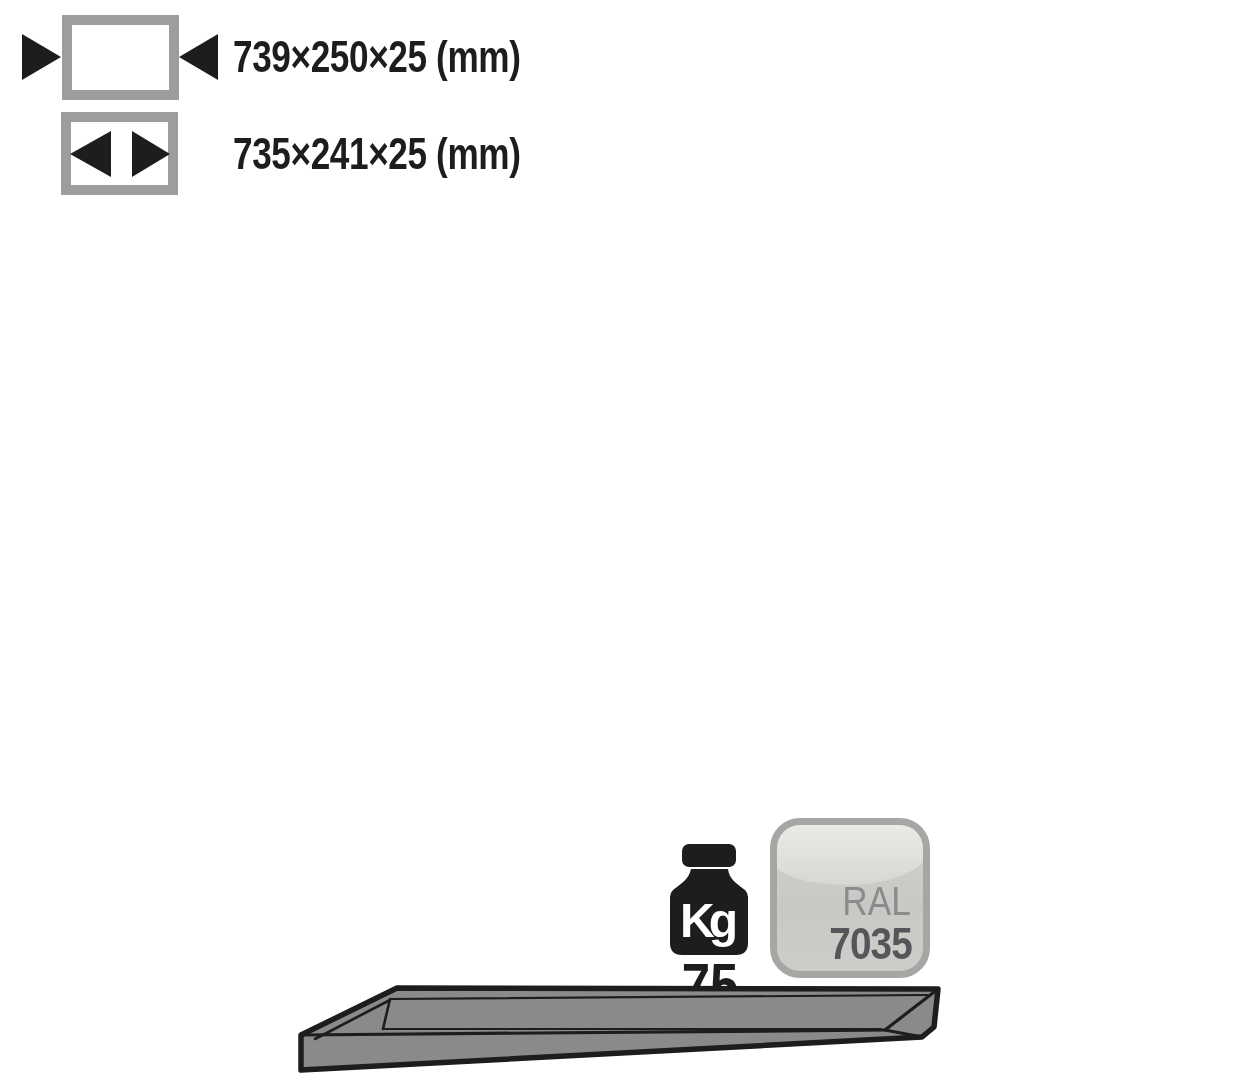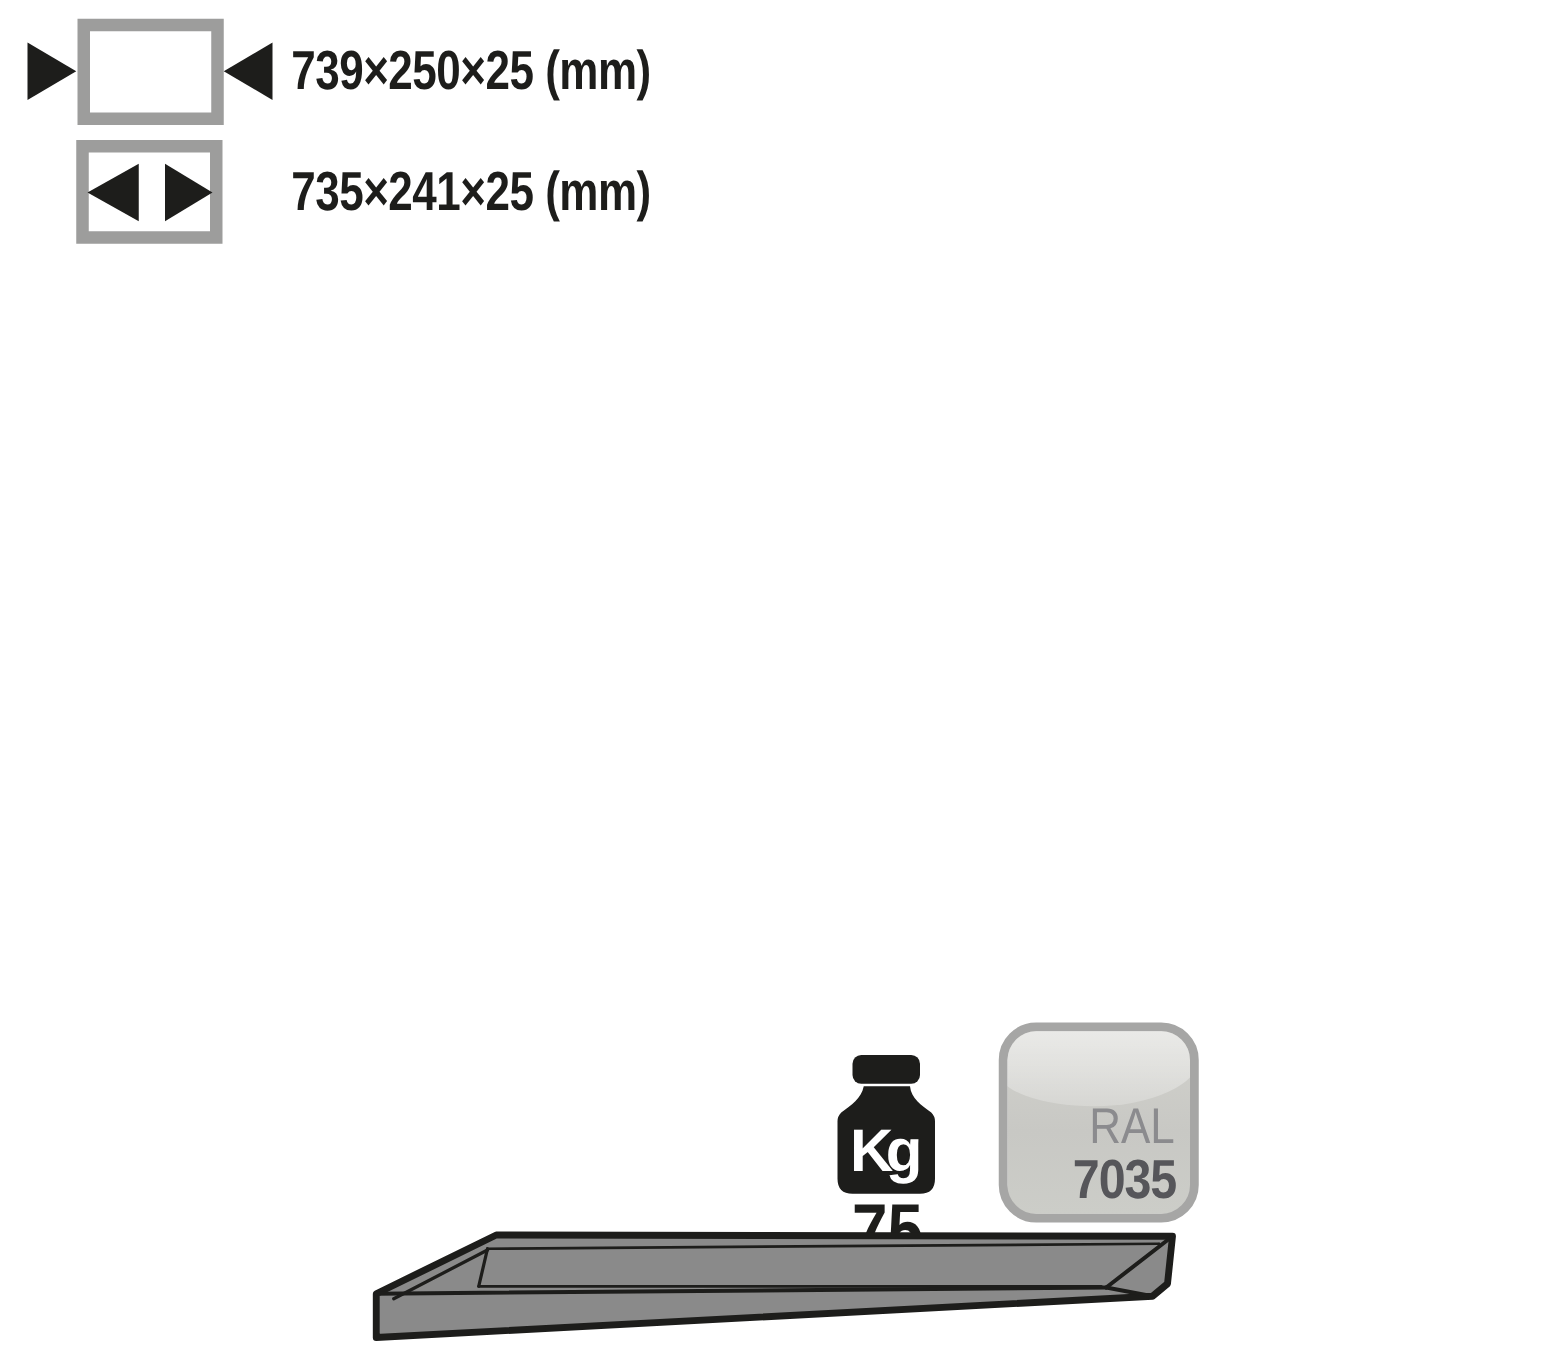--- a/index.html
+++ b/index.html
@@ -65,21 +65,20 @@
 
   
   .ral-swatch {
     position: absolute;
     left: 770px; top: 818px;
     width: 160px; height: 160px;
     border: 7px solid #a6a6a5;
     border-radius: 30px;
     background: linear-gradient(180deg, #d2d2cd 0%, #c8c8c4 55%, #cccdc8 100%);
     overflow: hidden;
-    margin-left: 29px;
   }
   .ral-swatch::before {
     content: "";
     position: absolute;
     left: -8px; top: -14px; right: -8px;
     height: 74px;
     background: linear-gradient(180deg, rgba(255,255,255,0.60) 0%, rgba(255,255,255,0.22) 100%);
     border-radius: 22px 22px 55% 50% / 22px 22px 42px 30px;
   }
   .ral-label {

